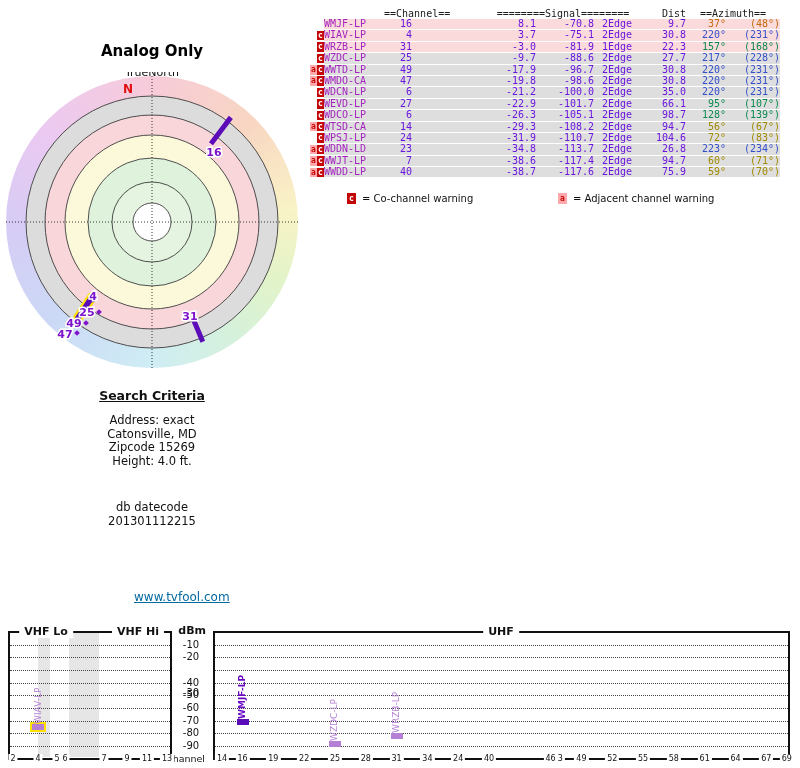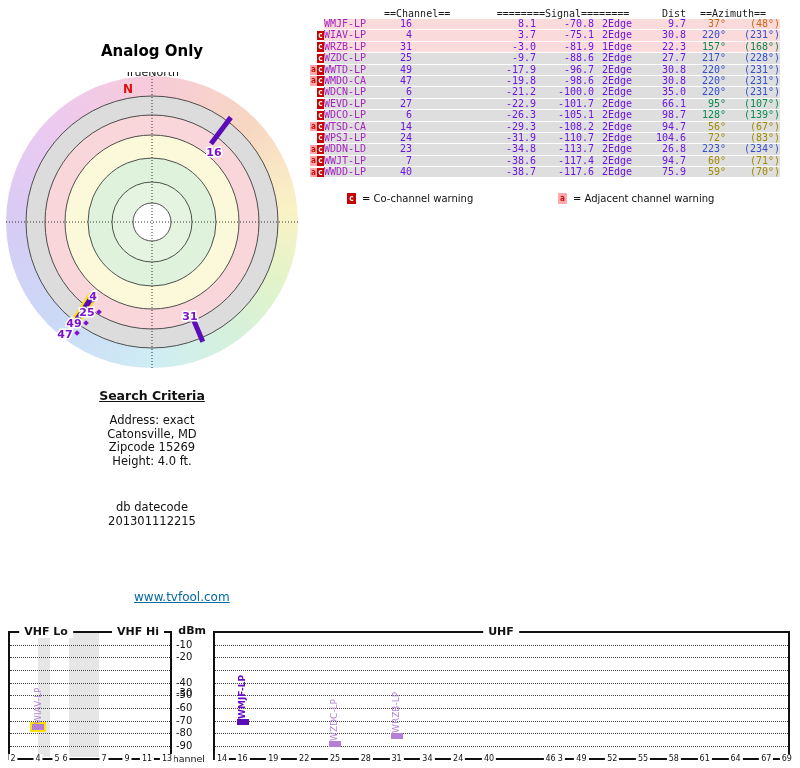--- a/index.html
+++ b/index.html
@@ -66,21 +66,21 @@
   
   #spectrum{left:0;top:618px;width:800px;height:150px;}
   .panel{position:absolute;top:13px;height:129px;border:2px solid #101010;box-sizing:border-box;}
   .bandlbl{position:absolute;top:7px;transform:translateX(-50%);background:#fff;
     padding:0 5px;font:bold 11px "DejaVu Sans",sans-serif;z-index:2;}
   .dbm-hdr{position:absolute;left:176px;top:6px;width:30px;text-align:right;
     font:bold 11px "DejaVu Sans",sans-serif;}
   .ch-hdr{position:absolute;left:166px;top:135px;font:9.5px "DejaVu Sans",sans-serif;}
   .grid{position:absolute;height:0;border-top:1px dotted #444;z-index:0;}
   .sband{position:absolute;background:#E6E6E6;z-index:0;}
-  .dbml{position:absolute;left:176px;width:30px;text-align:left;font:10px "DejaVu Sans",sans-serif;}
+  .dbml{position:absolute;left:176px;width:30px;text-align:center;font:10px "DejaVu Sans",sans-serif;}
   .chn{position:absolute;top:136px;transform:translateX(-50%);font:8px "DejaVu Sans",sans-serif;
     background:#fff;padding:0 2px;z-index:3;}
   .sbar{position:absolute;width:12px;height:6px;background:#B57FD6;z-index:2;}
   .sbar.strong{background:#5A0CB8;}
   .sbar.hl{box-shadow:0 0 0 2px #FFE000;}
   .slabel{position:absolute;width:13px;height:48px;writing-mode:vertical-rl;transform:rotate(180deg);
     font:9px "DejaVu Sans",sans-serif;line-height:13px;color:#B57FD6;z-index:2;overflow:visible;}
   .slabel.strong{color:#6A0BC4;font-weight:bold;}
 </style>
 </head>

